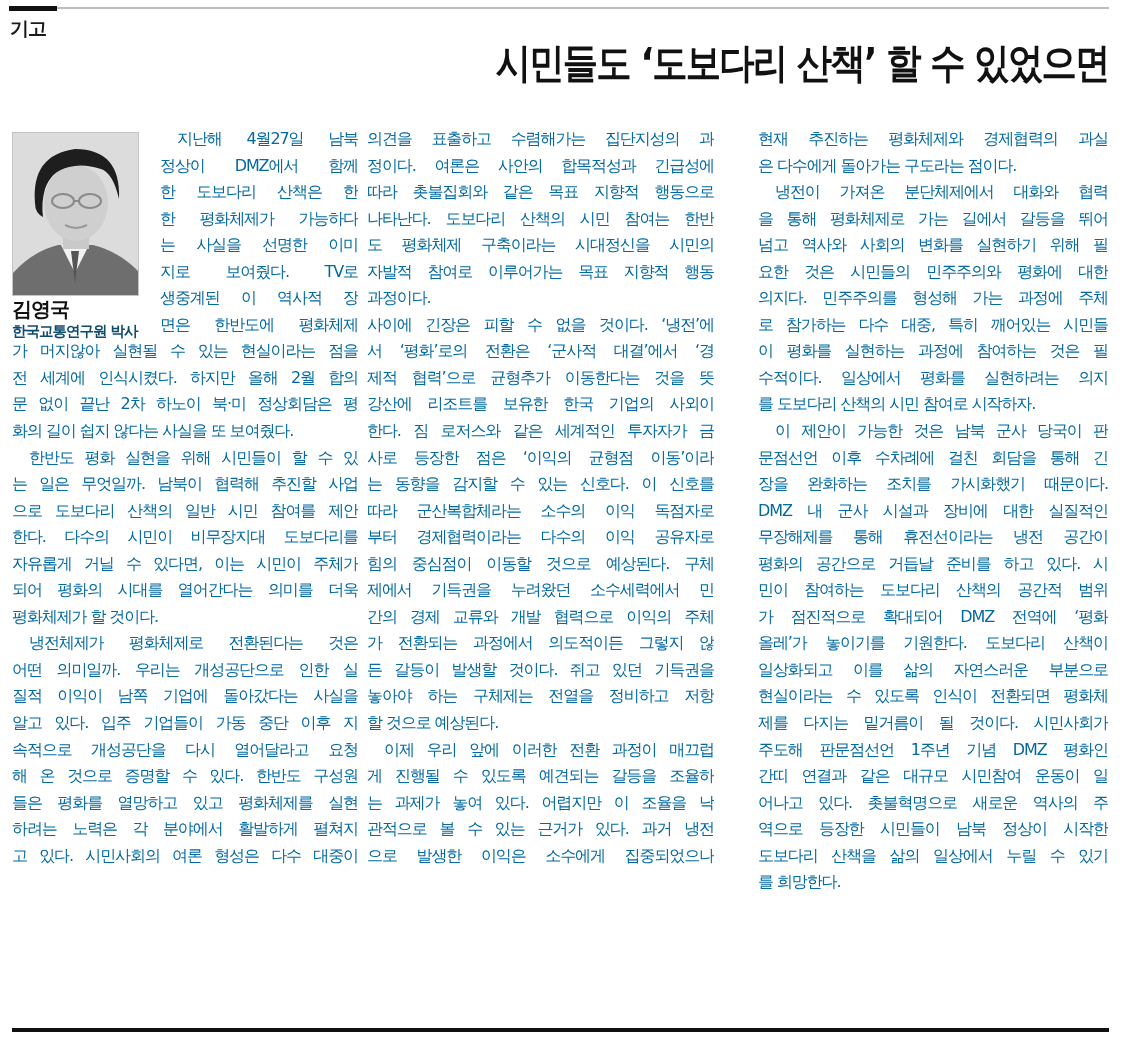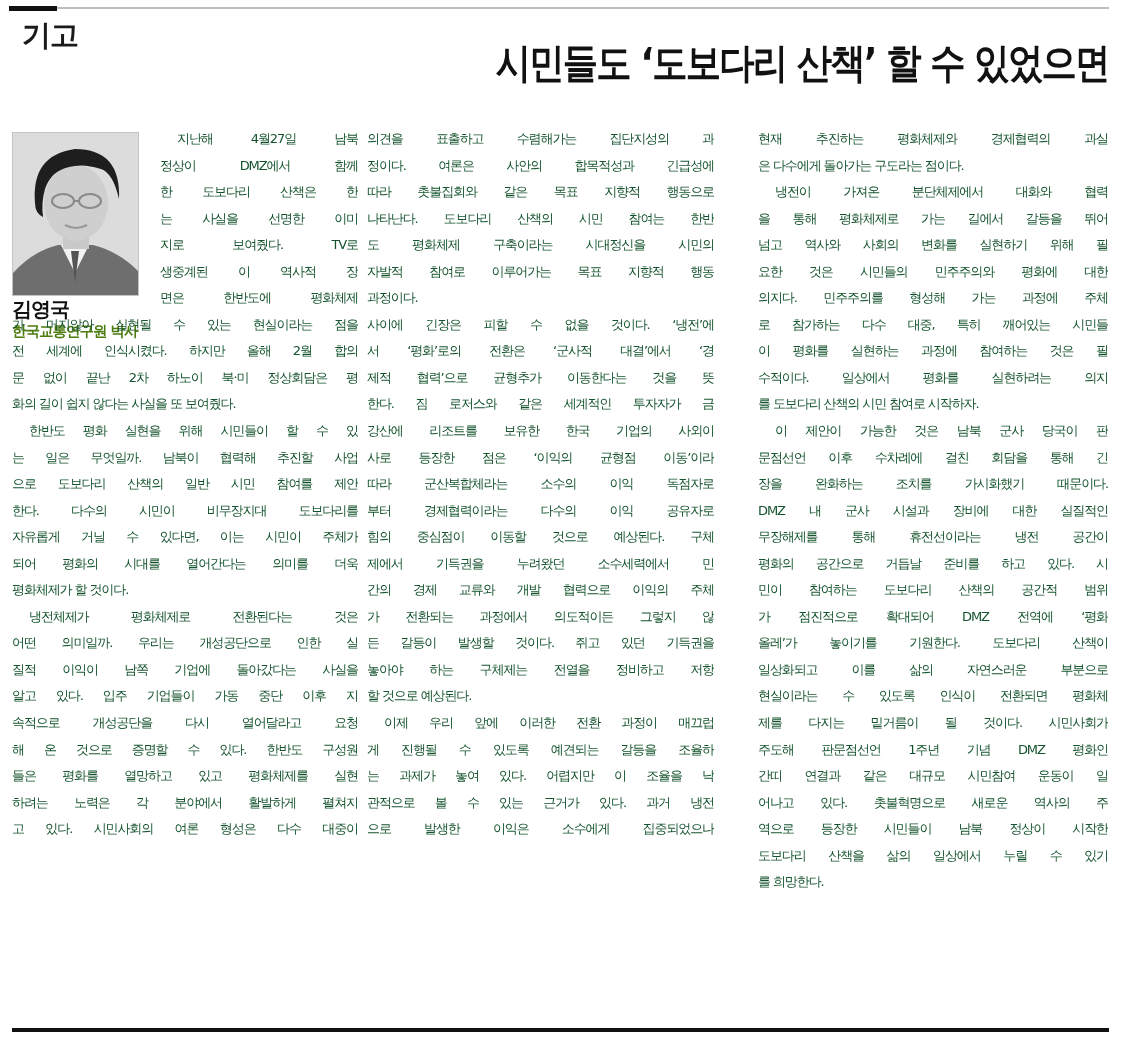--- a/index.html
+++ b/index.html
@@ -1,34 +1,34 @@
 <!DOCTYPE html>
 <html><head>
 <meta charset="utf-8">
 <style>
   html, body { margin:0; padding:0; background:#ffffff; }
   body { width:1123px; height:1041px; position:relative; overflow:hidden;
          font-family:"DejaVu Sans", "Liberation Sans", sans-serif; color:#2a2a2a; }
   .top-rule { position:absolute; left:9px; top:7px; width:1100px; height:2px; background:#bdbdbd; }
   .top-bar { position:absolute; left:9px; top:6px; width:48px; height:5px; background:#111; }
-  .section-label { position:absolute; left:22px; top:16px; font-size:29px; font-weight:bold; color:#1a1a1a; letter-spacing:-1px; }
+  .section-label { position:absolute; left:10px; top:16px; font-size:19px; font-weight:bold; color:#1a1a1a; letter-spacing:-1px; }
   .headline { position:absolute; right:14px; top:36px; font-size:41px; font-weight:bold; color:#111;
               letter-spacing:-2px; transform:scaleX(0.86); transform-origin:right center; white-space:nowrap; }
-  .col { position:absolute; top:126px; font-size:13px; line-height:26.55px; color:#14532d;
+  .col { position:absolute; top:126px; font-size:16px; line-height:26.55px; color:#0369a1;
          letter-spacing:-1.1px; }
   .col .ln { display:block; white-space:nowrap; text-align:justify; text-align-last:justify; height:26.55px; overflow:hidden; }
   .col .ln.last { text-align-last:left; }
   .col .ln.ind { padding-left:17px; }
   #col1 { left:12px; width:346px; }
   #col2 { left:367px; width:347px; }
   #col3 { left:758px; width:350px; }
   #col1 .ln.narrow { margin-left:148px; }
   .photo { position:absolute; left:12px; top:132px; width:125px; height:162px; background:#d8d8d8; border:1px solid #c4c4c4; overflow:hidden; }
   .author-name { position:absolute; left:12px; top:296px; font-size:20px; font-weight:bold; color:#111; letter-spacing:-1px; }
-  .author-aff { position:absolute; left:12px; top:322px; font-size:14.5px; color:#4d7c0f; letter-spacing:-1px; font-weight:bold; }
+  .author-aff { position:absolute; left:12px; top:322px; font-size:14.5px; color:#0c4a6e; letter-spacing:-1px; font-weight:bold; }
   .bottom-rule { position:absolute; left:12px; top:1028px; width:1097px; height:4px; background:#111; }
 </style>
 </head>
 <body>
 
 <div class="top-rule"></div>
 <div class="top-bar"></div>
 <div class="section-label">기고</div>
 <h1 class="headline" style="margin:0;">시민들도 ‘도보다리 산책’ 할 수 있었으면</h1>
 
@@ -47,20 +47,21 @@
     <path d="M52 92 Q63 98 74 92" stroke="#999" stroke-width="2" fill="none"></path>
   </svg>
 </div>
 <div class="author-name">김영국</div>
 <div class="author-aff">한국교통연구원 박사</div>
 
 <div id="col1" class="col">
   <span class="ln narrow ind">지난해 4월27일 남북</span>
   <span class="ln narrow">정상이 DMZ에서 함께</span>
   <span class="ln narrow">한 도보다리 산책은 한</span>
+  <span class="ln narrow">한 평화체제가 가능하다</span>
   <span class="ln narrow">는 사실을 선명한 이미</span>
   <span class="ln narrow">지로 보여줬다. TV로</span>
   <span class="ln narrow">생중계된 이 역사적 장</span>
   <span class="ln narrow">면은 한반도에 평화체제</span>
   <span class="ln">가 머지않아 실현될 수 있는 현실이라는 점을</span>
   <span class="ln">전 세계에 인식시켰다. 하지만 올해 2월 합의</span>
   <span class="ln">문 없이 끝난 2차 하노이 북·미 정상회담은 평</span>
   <span class="ln last">화의 길이 쉽지 않다는 사실을 또 보여줬다.</span>
   <span class="ln ind">한반도 평화 실현을 위해 시민들이 할 수 있</span>
   <span class="ln">는 일은 무엇일까. 남북이 협력해 추진할 사업</span>
@@ -84,23 +85,24 @@
   <span class="ln">의견을 표출하고 수렴해가는 집단지성의 과</span>
   <span class="ln">정이다. 여론은 사안의 합목적성과 긴급성에</span>
   <span class="ln">따라 촛불집회와 같은 목표 지향적 행동으로</span>
   <span class="ln">나타난다. 도보다리 산책의 시민 참여는 한반</span>
   <span class="ln">도 평화체제 구축이라는 시대정신을 시민의</span>
   <span class="ln">자발적 참여로 이루어가는 목표 지향적 행동</span>
   <span class="ln last">과정이다.</span>
   <span class="ln">사이에 긴장은 피할 수 없을 것이다. ‘냉전’에</span>
   <span class="ln">서 ‘평화’로의 전환은 ‘군사적 대결’에서 ‘경</span>
   <span class="ln">제적 협력’으로 균형추가 이동한다는 것을 뜻</span>
+  <span class="ln">강산에 리조트를 보유한 한국 기업의 사외이</span>
   <span class="ln">한다. 짐 로저스와 같은 세계적인 투자자가 금</span>
-  <span class="ln">강산에 리조트를 보유한 한국 기업의 사외이</span>
   <span class="ln">사로 등장한 점은 ‘이익의 균형점 이동’이라</span>
+  <span class="ln">는 동향을 감지할 수 있는 신호다. 이 신호를</span>
   <span class="ln">따라 군산복합체라는 소수의 이익 독점자로</span>
   <span class="ln">부터 경제협력이라는 다수의 이익 공유자로</span>
   <span class="ln">힘의 중심점이 이동할 것으로 예상된다. 구체</span>
   <span class="ln">제에서 기득권을 누려왔던 소수세력에서 민</span>
   <span class="ln">간의 경제 교류와 개발 협력으로 이익의 주체</span>
   <span class="ln">가 전환되는 과정에서 의도적이든 그렇지 않</span>
   <span class="ln">든 갈등이 발생할 것이다. 쥐고 있던 기득권을</span>
   <span class="ln">놓아야 하는 구체제는 전열을 정비하고 저항</span>
   <span class="ln last">할 것으로 예상된다.</span>
   <span class="ln ind">이제 우리 앞에 이러한 전환 과정이 매끄럽</span>

